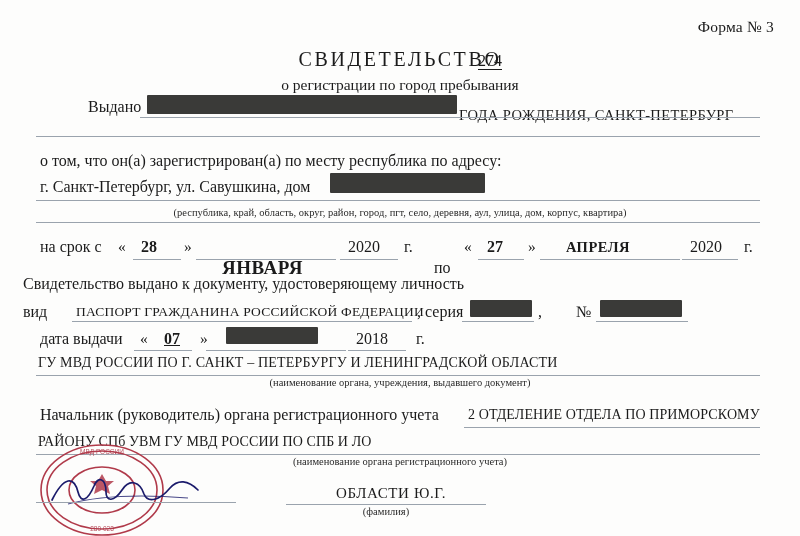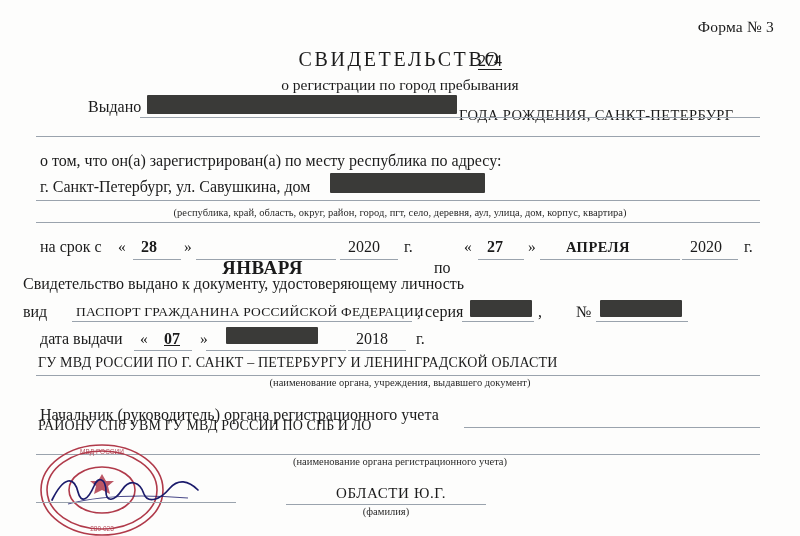--- a/index.html
+++ b/index.html
@@ -182,23 +182,24 @@
   <div class="lbl" style="left:416px; top:330px;">г.</div>
   <div class="rule" style="left:134px; top:350px; width:58px;"></div>
   <div class="rule" style="left:206px; top:350px; width:140px;"></div>
   <div class="rule" style="left:348px; top:350px; width:58px;"></div>
 
   <div class="lbl" style="left:38px; top:355px; font-size:14px; letter-spacing:0.2px;">ГУ  МВД  РОССИИ  ПО  Г. САНКТ – ПЕТЕРБУРГУ  И  ЛЕНИНГРАДСКОЙ ОБЛАСТИ</div>
   <div class="rule" style="left:36px; top:375px; width:724px;"></div>
   <div class="caption" style="top:377px;">(наименование органа, учреждения, выдавшего документ)</div>
 
   <div class="lbl" style="left:40px; top:406px;">Начальник (руководитель) органа регистрационного учета</div>
+  <div class="lbl" style="left:468px; top:407px; font-size:14px; letter-spacing:0.1px;">2 ОТДЕЛЕНИЕ ОТДЕЛА  ПО ПРИМОРСКОМУ</div>
   <div class="rule" style="left:464px; top:427px; width:296px;"></div>
 
-  <div class="lbl" style="left:38px; top:418px; font-size:14px; letter-spacing:0.1px;">РАЙОНУ СПб УВМ  ГУ  МВД  РОССИИ  ПО СПБ  И  ЛО</div>
+  <div class="lbl" style="left:38px; top:434px; font-size:14px; letter-spacing:0.1px;">РАЙОНУ СПб УВМ  ГУ  МВД  РОССИИ  ПО СПБ  И  ЛО</div>
   <div class="rule" style="left:36px; top:454px; width:724px;"></div>
   <div class="caption" style="top:456px;">(наименование органа регистрационного учета)</div>
 
   <div class="stamp">
     <svg width="132" height="96" viewBox="0 0 132 96">
       <g fill="none" stroke="#b03a4a" stroke-width="1.6">
         <ellipse cx="66" cy="50" rx="61" ry="45"></ellipse>
         <ellipse cx="66" cy="50" rx="55" ry="39"></ellipse>
         <ellipse cx="66" cy="50" rx="33" ry="23"></ellipse>
       </g>

